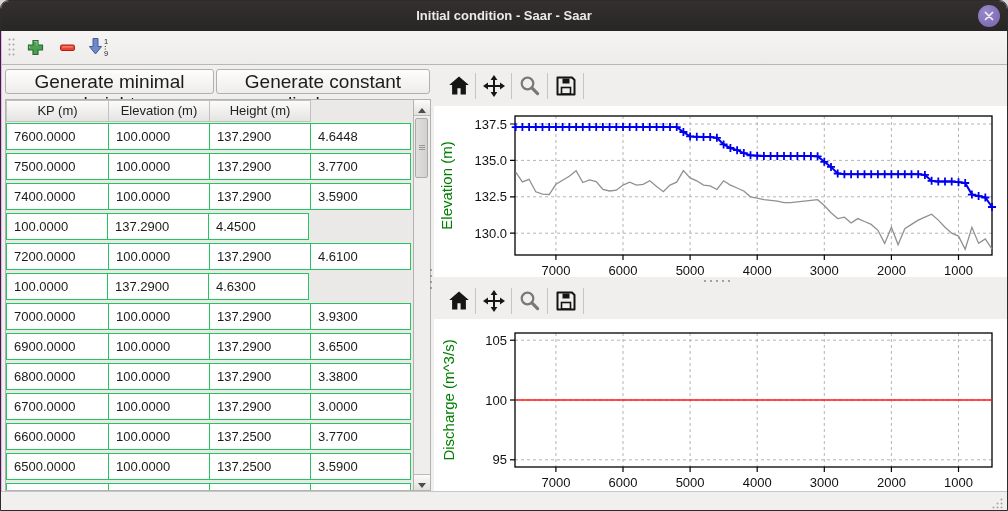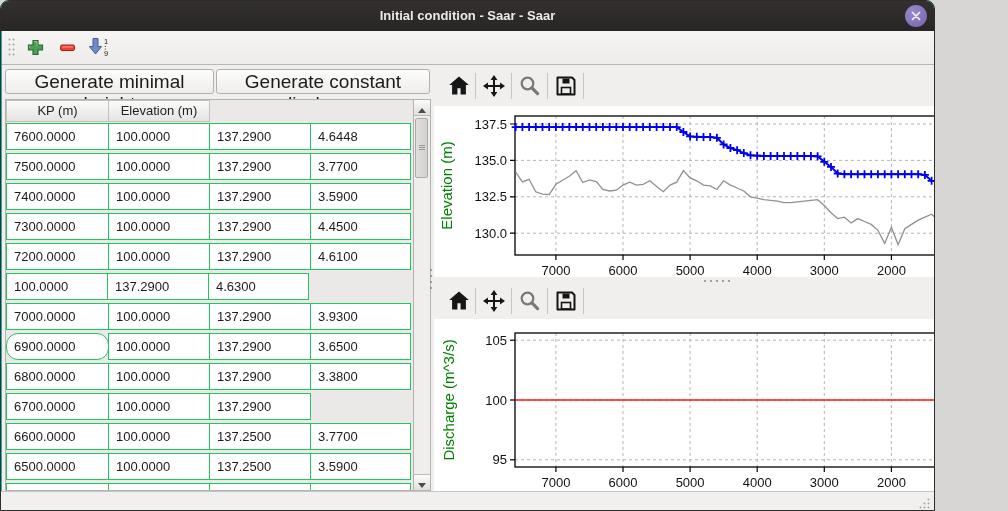--- a/index.html
+++ b/index.html
@@ -1,18 +1,18 @@
 <!DOCTYPE html>
 <html><head>
 <meta charset="utf-8">
 <style>
   html,body{margin:0;padding:0;background:#d8d6d4;}
   *{font-family:"Liberation Sans", sans-serif;}
-  .window{position:relative;width:935px;height:511px;box-sizing:border-box;
-    background:#14b8a6;border:1px solid #2e2b2b;border-radius:9px 9px 0 0;overflow:hidden;}
+  .window{position:relative;width:1008px;height:511px;box-sizing:border-box;
+    background:#f0abfc;border:1px solid #2e2b2b;border-radius:9px 9px 0 0;overflow:hidden;}
   
   .titlebar{position:absolute;left:0;top:0;width:100%;height:30px;
     background:linear-gradient(#343030,#282525);border-radius:8px 8px 0 0;}
   .title{display:block;text-align:center;line-height:30px;font-size:13px;font-weight:bold;color:#eceae8;}
   .close-btn{position:absolute;right:7px;top:4px;width:22px;height:22px;border-radius:50%;
     border:none;padding:0;background:radial-gradient(circle at 35% 30%,#978ac9,#7762ae);cursor:default;}
   
   .main-toolbar{position:absolute;left:1px;top:30px;width:1006px;height:33px;
     background:linear-gradient(#f6f5f3,#edecea);border-bottom:1px solid #b8b7b5;}
   .tool-btn{position:absolute;top:3px;width:26px;height:26px;border:none;background:transparent;padding:0;}
@@ -103,20 +103,21 @@
 
   <div class="content">
 
     <button class="gen-btn" style="left:3px;width:209px">Generate minimal height</button>
     <button class="gen-btn" style="left:214px;width:214px">Generate constant discharge</button>
 
     <div class="table-frame">
       <div class="thead">
         <div class="th" style="width:103px">KP (m)</div>
         <div class="th" style="width:102px">Elevation (m)</div>
+        <div class="th" style="width:102px">Height (m)</div>
       </div>
       <div class="tbody">
           <div class="trow">
             <div class="tcell" style="width: 103px;">7600.0000</div>
             <div class="tcell" style="width: 102px;">100.0000</div>
             <div class="tcell" style="width: 102px;">137.2900</div>
             <div class="tcell" style="width: 101px;">4.6448</div>
           </div>
           <div class="trow">
             <div class="tcell" style="width: 103px;">7500.0000</div>
@@ -124,21 +125,20 @@
             <div class="tcell" style="width: 102px;">137.2900</div>
             <div class="tcell" style="width: 101px;">3.7700</div>
           </div>
           <div class="trow">
             <div class="tcell" style="width: 103px;">7400.0000</div>
             <div class="tcell" style="width: 102px;">100.0000</div>
             <div class="tcell" style="width: 102px;">137.2900</div>
             <div class="tcell" style="width: 101px;">3.5900</div>
           </div>
           <div class="trow">
-            <div class="tcell" style="width: 103px;">7300.0000</div>
             <div class="tcell" style="width: 102px;">100.0000</div>
             <div class="tcell" style="width: 102px;">137.2900</div>
             <div class="tcell" style="width: 101px;">4.4500</div>
           </div>
           <div class="trow">
             <div class="tcell" style="width: 103px;">7200.0000</div>
             <div class="tcell" style="width: 102px;">100.0000</div>
             <div class="tcell" style="width: 102px;">137.2900</div>
             <div class="tcell" style="width: 101px;">4.6100</div>
           </div>
@@ -147,35 +147,36 @@
             <div class="tcell" style="width: 102px;">137.2900</div>
             <div class="tcell" style="width: 101px;">4.6300</div>
           </div>
           <div class="trow">
             <div class="tcell" style="width: 103px;">7000.0000</div>
             <div class="tcell" style="width: 102px;">100.0000</div>
             <div class="tcell" style="width: 102px;">137.2900</div>
             <div class="tcell" style="width: 101px;">3.9300</div>
           </div>
           <div class="trow">
-            <div class="tcell" style="width: 103px; border-radius: 12px;">6900.0000</div>
+            <div class="tcell" style="width: 103px;">6900.0000</div>
             <div class="tcell" style="width: 102px;">100.0000</div>
             <div class="tcell" style="width: 102px;">137.2900</div>
             <div class="tcell" style="width: 101px;">3.6500</div>
           </div>
           <div class="trow">
             <div class="tcell" style="width: 103px;">6800.0000</div>
             <div class="tcell" style="width: 102px;">100.0000</div>
             <div class="tcell" style="width: 102px;">137.2900</div>
             <div class="tcell" style="width: 101px;">3.3800</div>
           </div>
           <div class="trow">
             <div class="tcell" style="width: 103px;">6700.0000</div>
             <div class="tcell" style="width: 102px;">100.0000</div>
             <div class="tcell" style="width: 102px;">137.2900</div>
+            <div class="tcell" style="width: 101px;">3.0000</div>
           </div>
           <div class="trow">
             <div class="tcell" style="width: 103px;">6600.0000</div>
             <div class="tcell" style="width: 102px;">100.0000</div>
             <div class="tcell" style="width: 102px;">137.2500</div>
             <div class="tcell" style="width: 101px;">3.7700</div>
           </div>
           <div class="trow">
             <div class="tcell" style="width: 103px;">6500.0000</div>
             <div class="tcell" style="width: 102px;">100.0000</div>

